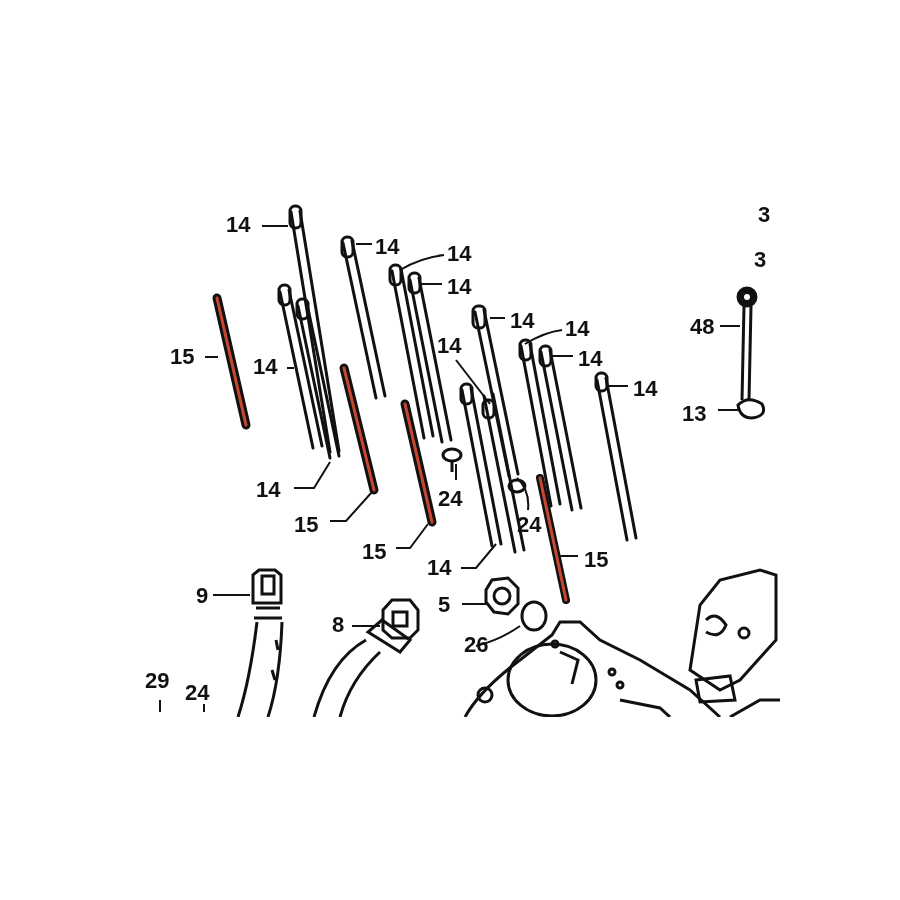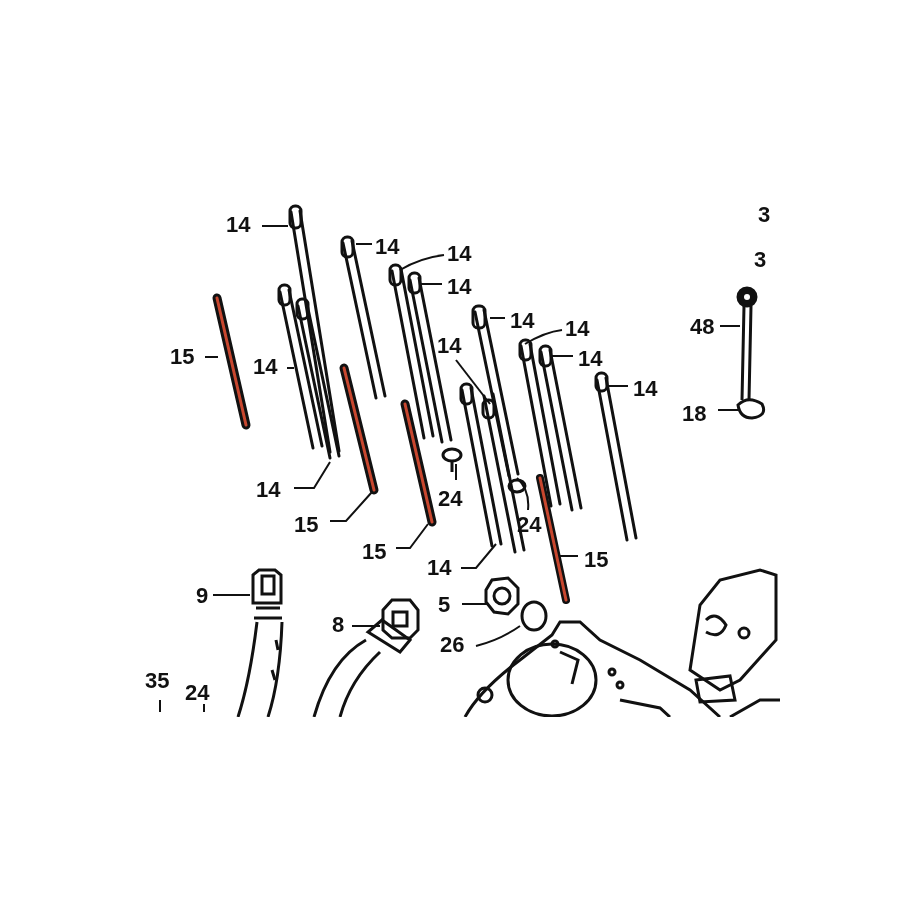--- a/index.html
+++ b/index.html
@@ -181,22 +181,22 @@
   <span class="lbl" style="left:253px;top:356px">14</span>
   <span class="lbl" style="left:256px;top:479px">14</span>
   <span class="lbl" style="left:427px;top:557px">14</span>
   <span class="lbl" style="left:170px;top:346px">15</span>
   <span class="lbl" style="left:294px;top:514px">15</span>
   <span class="lbl" style="left:362px;top:541px">15</span>
   <span class="lbl" style="left:584px;top:549px">15</span>
   <span class="lbl" style="left:438px;top:488px">24</span>
   <span class="lbl" style="left:517px;top:514px">24</span>
   <span class="lbl" style="left:690px;top:316px">48</span>
-  <span class="lbl" style="left:682px;top:403px">18</span>
+  <span class="lbl" style="left:682px;top:403px">13</span>
   <span class="lbl" style="left:758px;top:204px;width:22px;overflow:hidden">3</span>
   <span class="lbl" style="left:754px;top:249px;width:26px;overflow:hidden">3</span>
   <span class="lbl" style="left:196px;top:585px">9</span>
   <span class="lbl" style="left:332px;top:614px">8</span>
   <span class="lbl" style="left:438px;top:594px">5</span>
-  <span class="lbl" style="left:440px;top:634px">26</span>
-  <span class="lbl" style="left:145px;top:670px">35</span>
+  <span class="lbl" style="left:464px;top:634px">26</span>
+  <span class="lbl" style="left:145px;top:670px">29</span>
   <span class="lbl" style="left:185px;top:682px">24</span>
 </div>
 
 </body></html>

